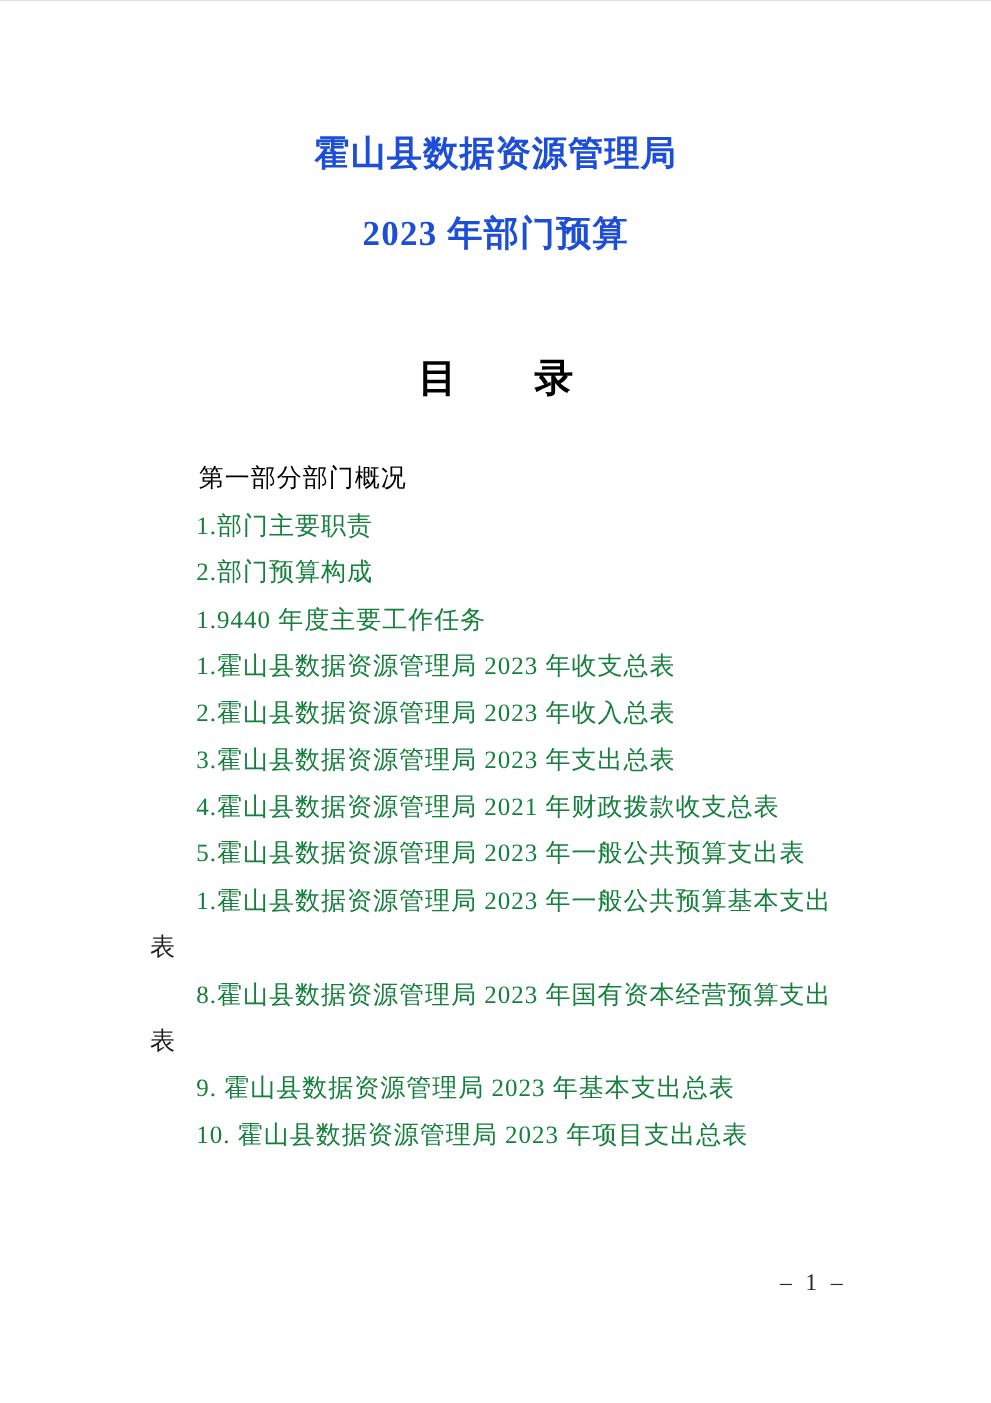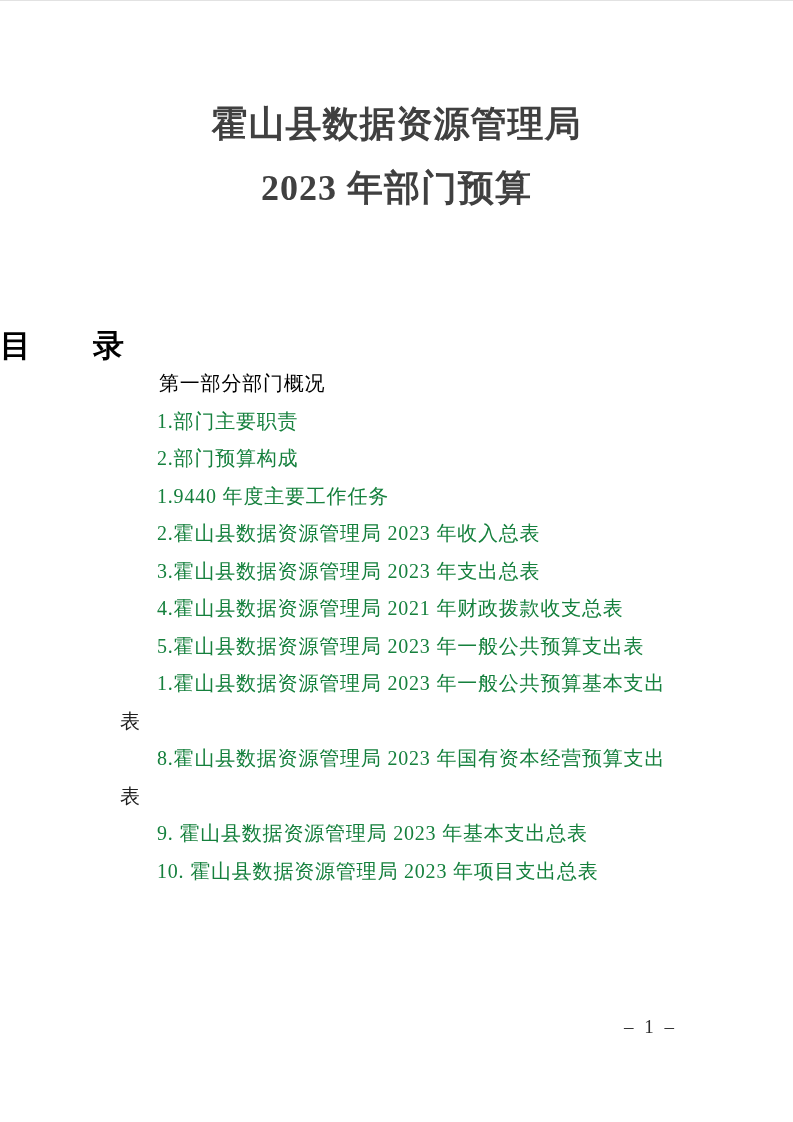--- a/index.html
+++ b/index.html
@@ -20,37 +20,37 @@
     top: 0; left: 0; right: 0;
     height: 1px;
     background: #e2e2e2;
   }
   .doc-title {
     position: absolute;
     top: 92px;
     left: 0;
     right: 0;
     text-align: center;
-    font-size: 36px;
+    font-size: 28px;
     font-weight: bold;
     line-height: 64px;
     letter-spacing: 1px;
-    color: #404040;
+    color: #1d4ed8;
   }
   .toc-heading {
     position: absolute;
     top: 283px;
     left: 0;
     right: 0;
+    text-align: center;
     font-size: 31px;
     font-weight: bold;
     line-height: 40px;
     color: #000000;
     white-space: pre;
-    margin-top: 43px;
   }
   .toc {
     position: absolute;
     top: 365px;
     left: 120px;
     width: 560px;
     font-size: 20px;
     letter-spacing: 0.8px;
   }
   .toc .line {
@@ -92,20 +92,21 @@
   <div>2023 年部门预算</div>
 </div>
 
 <div class="toc-heading">目　　录</div>
 
 <div class="toc">
   <div class="line section">第一部分部门概况</div>
   <div class="line item">1.部门主要职责</div>
   <div class="line item">2.部门预算构成</div>
   <div class="line item">1.9440 年度主要工作任务</div>
+  <div class="line item">1.霍山县数据资源管理局 2023 年收支总表</div>
   <div class="line item">2.霍山县数据资源管理局 2023 年收入总表</div>
   <div class="line item">3.霍山县数据资源管理局 2023 年支出总表</div>
   <div class="line item">4.霍山县数据资源管理局 2021 年财政拨款收支总表</div>
   <div class="line item">5.霍山县数据资源管理局 2023 年一般公共预算支出表</div>
   <div class="line item">1.霍山县数据资源管理局 2023 年一般公共预算基本支出</div>
   <div class="line continuation">表</div>
   <div class="line item">8.霍山县数据资源管理局 2023 年国有资本经营预算支出</div>
   <div class="line continuation">表</div>
   <div class="line item">9. 霍山县数据资源管理局 2023 年基本支出总表</div>
   <div class="line item">10. 霍山县数据资源管理局 2023 年项目支出总表</div>

